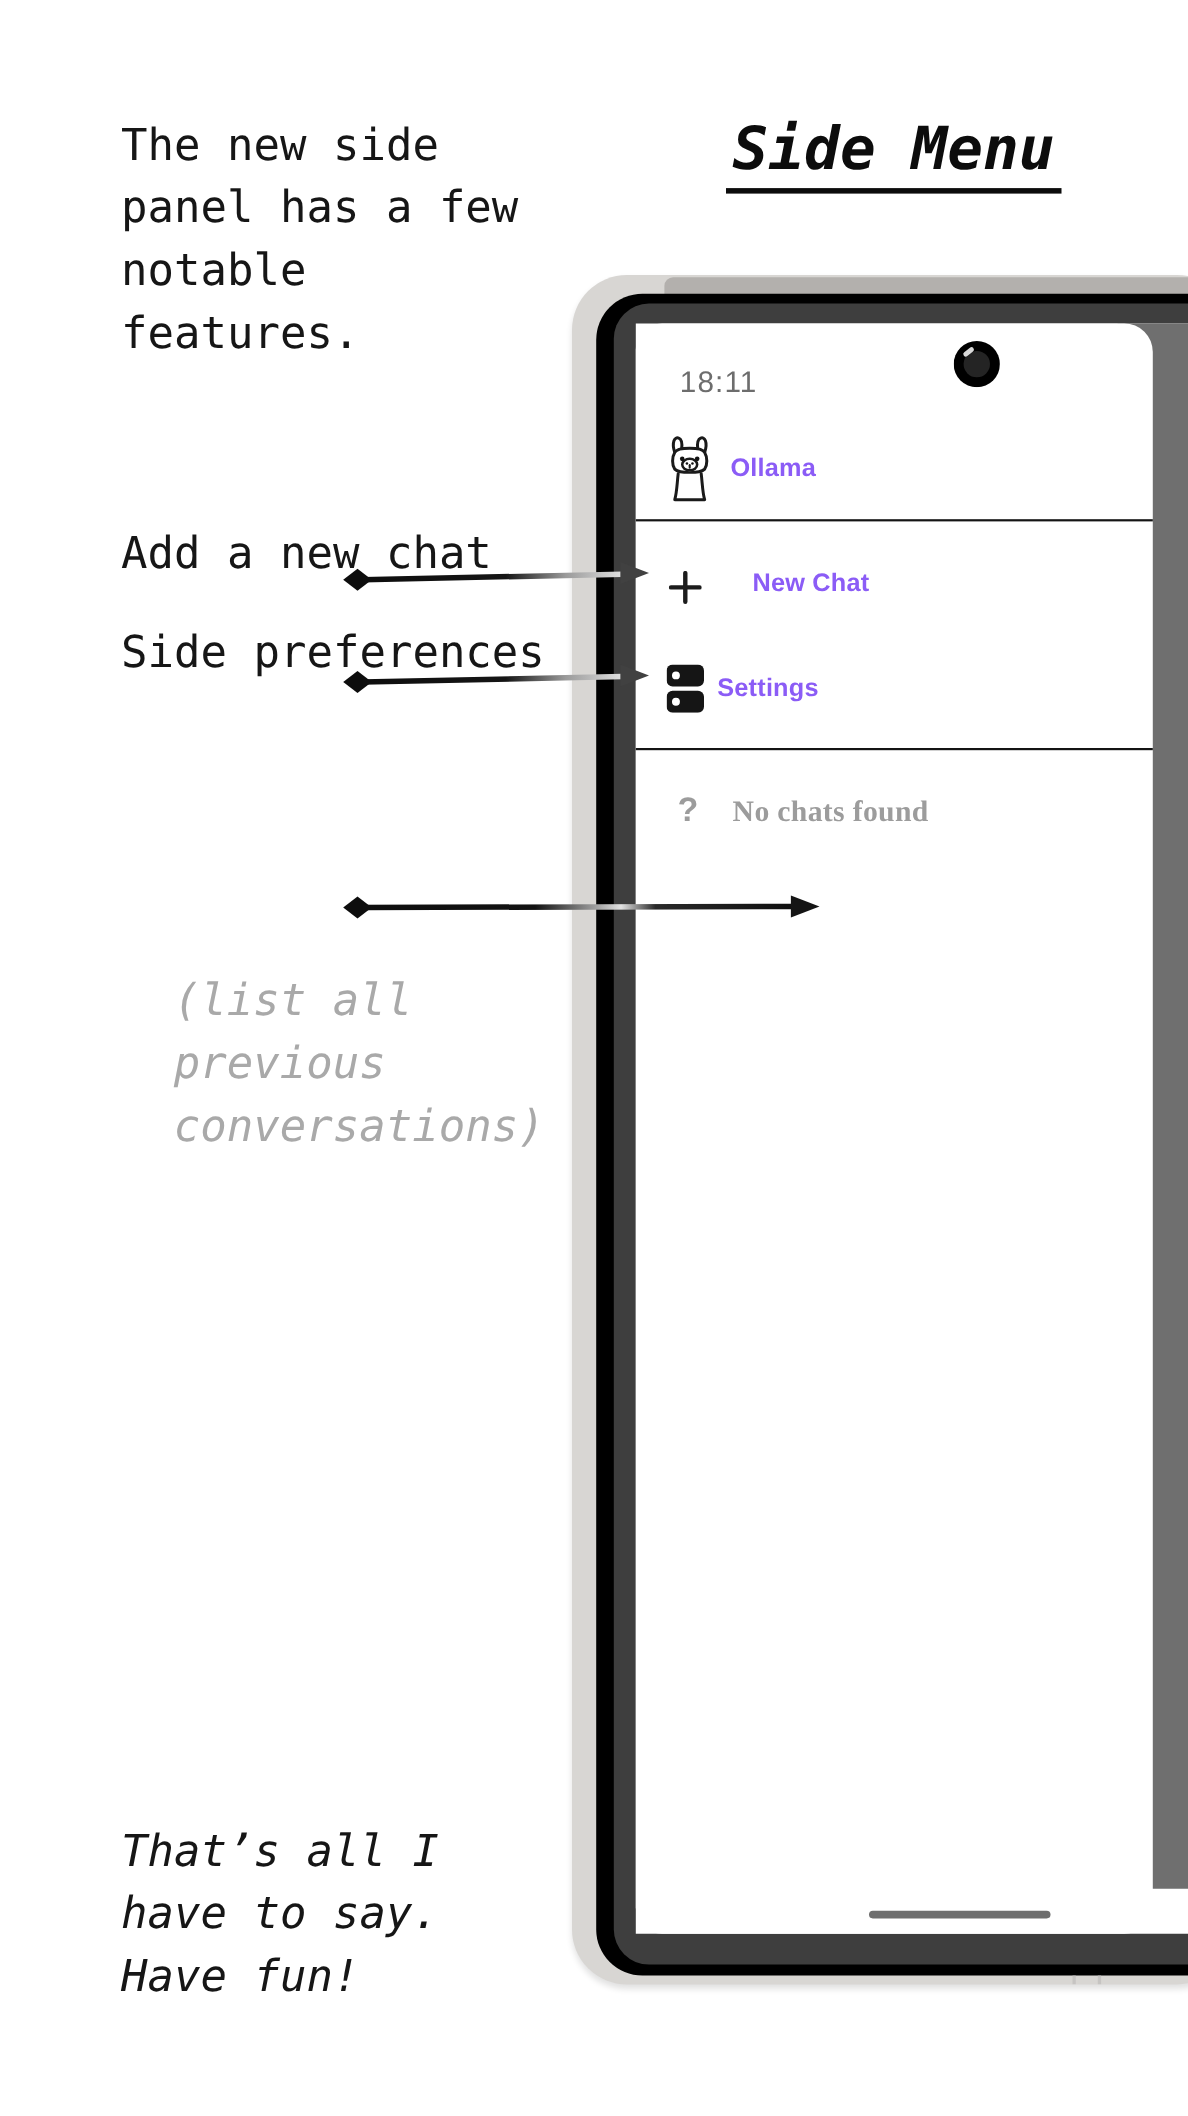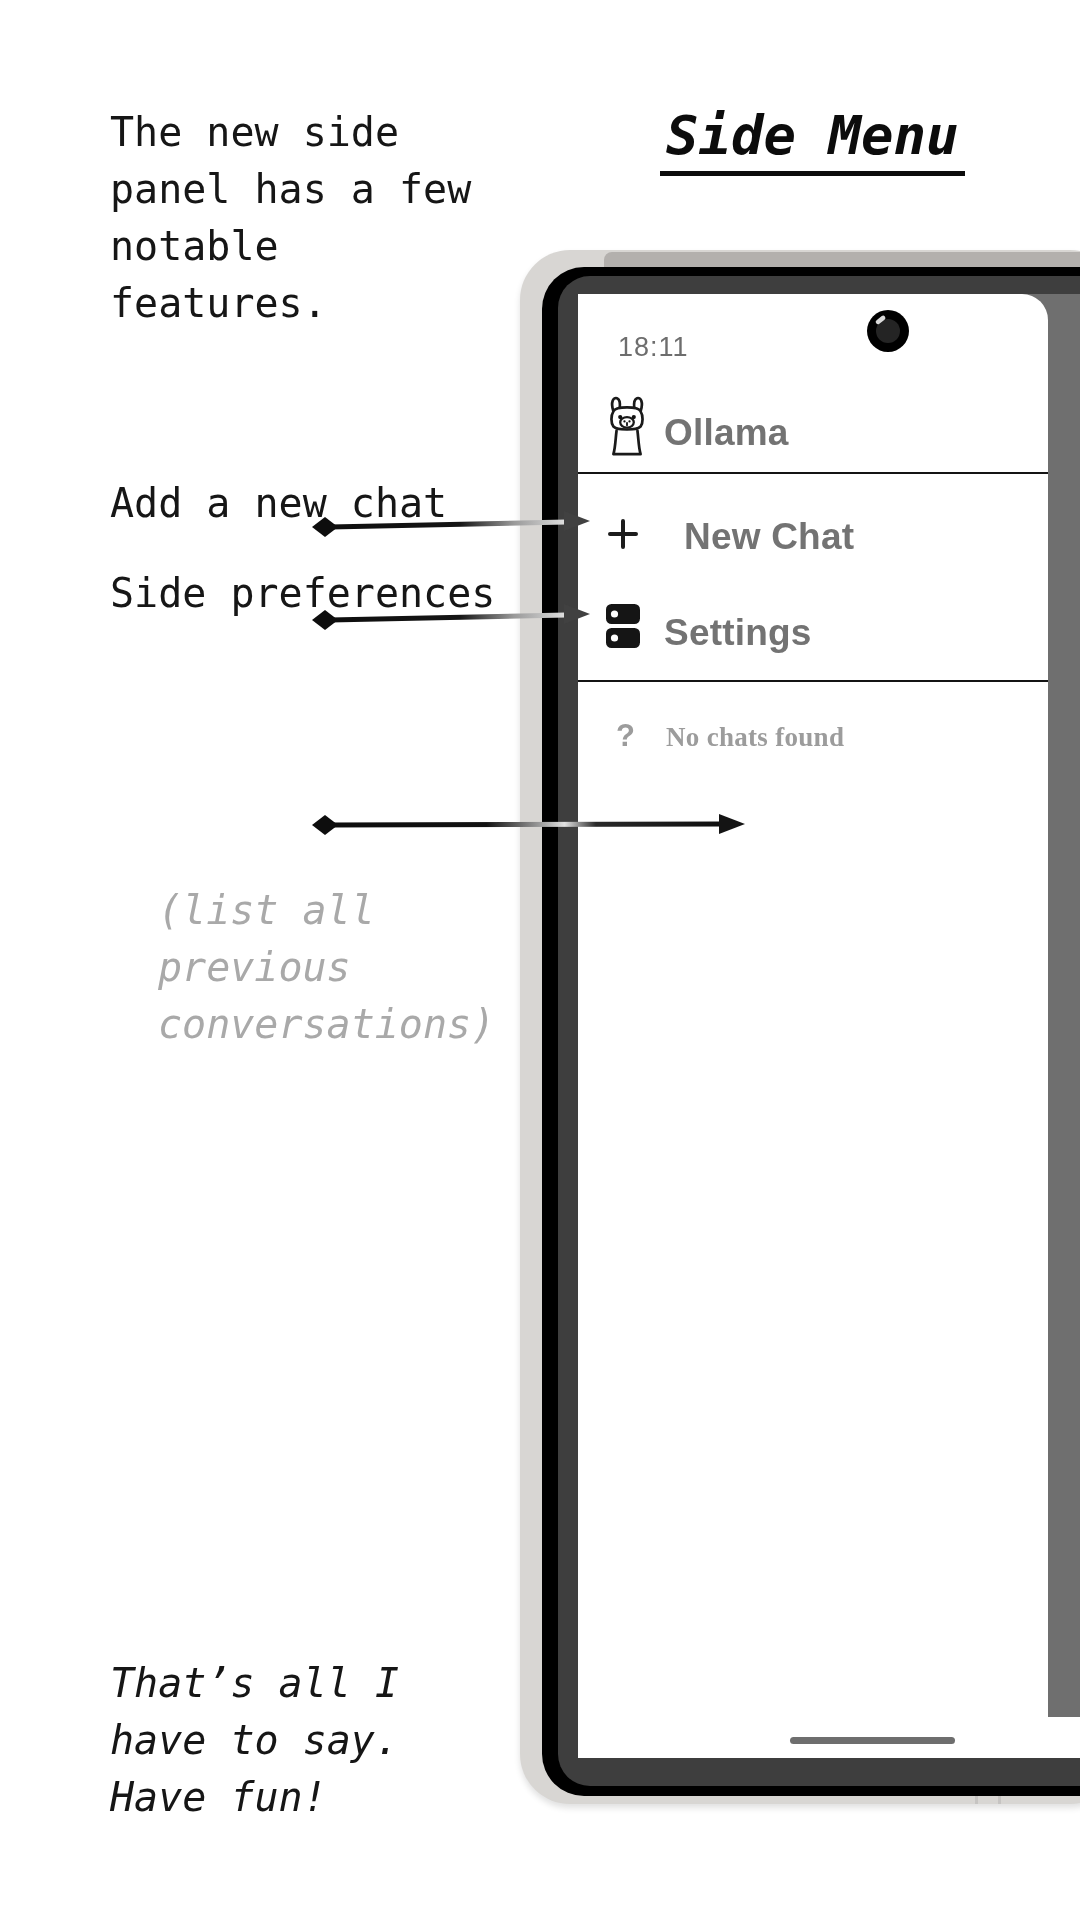--- a/index.html
+++ b/index.html
@@ -32,27 +32,27 @@
 
   
   .scrim{left:438px;top:0;width:210px;height:1423px;background:#6f6f6f;
          border-bottom-left-radius:32px;z-index:2;}
   .drawer{left:0;top:0;width:470px;height:100%;background:#fff;
           border-radius:0 26px 26px 0;z-index:3;}
   .sc{z-index:4;}
   .status-time{left:40px;top:23px;font-family:"Liberation Sans",sans-serif;
                font-size:27px;letter-spacing:1px;color:#6d6d6d;margin-top:15px;}
   .camera{left:289px;top:16px;width:42px;height:42px;}
-  .ui-text{font-family:"Liberation Sans",sans-serif;font-weight:700;font-size:37px;
-           color:#737373;letter-spacing:.2px;white-space:nowrap;}
+  .ui-text{font-family:"Liberation Sans",sans-serif;font-weight:700;font-size:23px;
+           color:#8b5cf6;letter-spacing:.2px;white-space:nowrap;}
   .t-ollama{left:86px;top:118px;}
   .divider{left:0;width:470px;height:2px;background:#141414;}
   .div1{top:178px;} .div2{top:386px;}
   .t-newchat{left:86px;top:222px;margin-left:20px;}
-  .t-settings{left:86px;top:318px;}
+  .t-settings{left:74px;top:318px;}
   .qmark{left:38px;top:424px;font-family:"Liberation Sans",sans-serif;font-weight:700;
          font-size:31px;color:#9c9c9c;}
   .t-nochats{left:88px;top:428px;font-family:Liberation Serif, serif;font-weight:700;
              font-size:27px;color:#9c9c9c;letter-spacing:.3px;white-space:nowrap;}
   .home-ind{left:212px;top:1443px;width:165px;height:7px;border-radius:4px;background:#6e6e6e;}
 
   .arrow-layer{left:0;top:0;width:1080px;height:1924px;pointer-events:none;z-index:10;}
   .icon-slot{display:block;}
 </style>
 </head>

